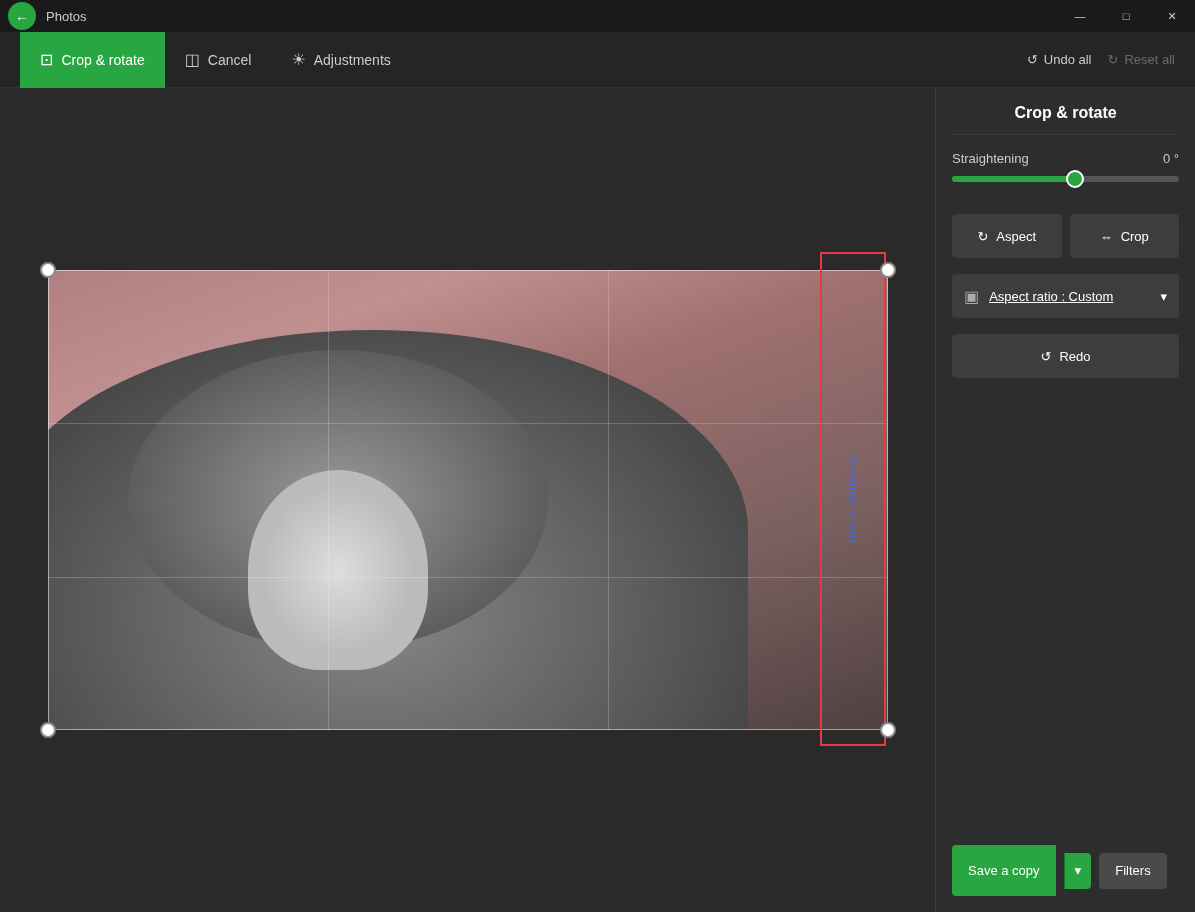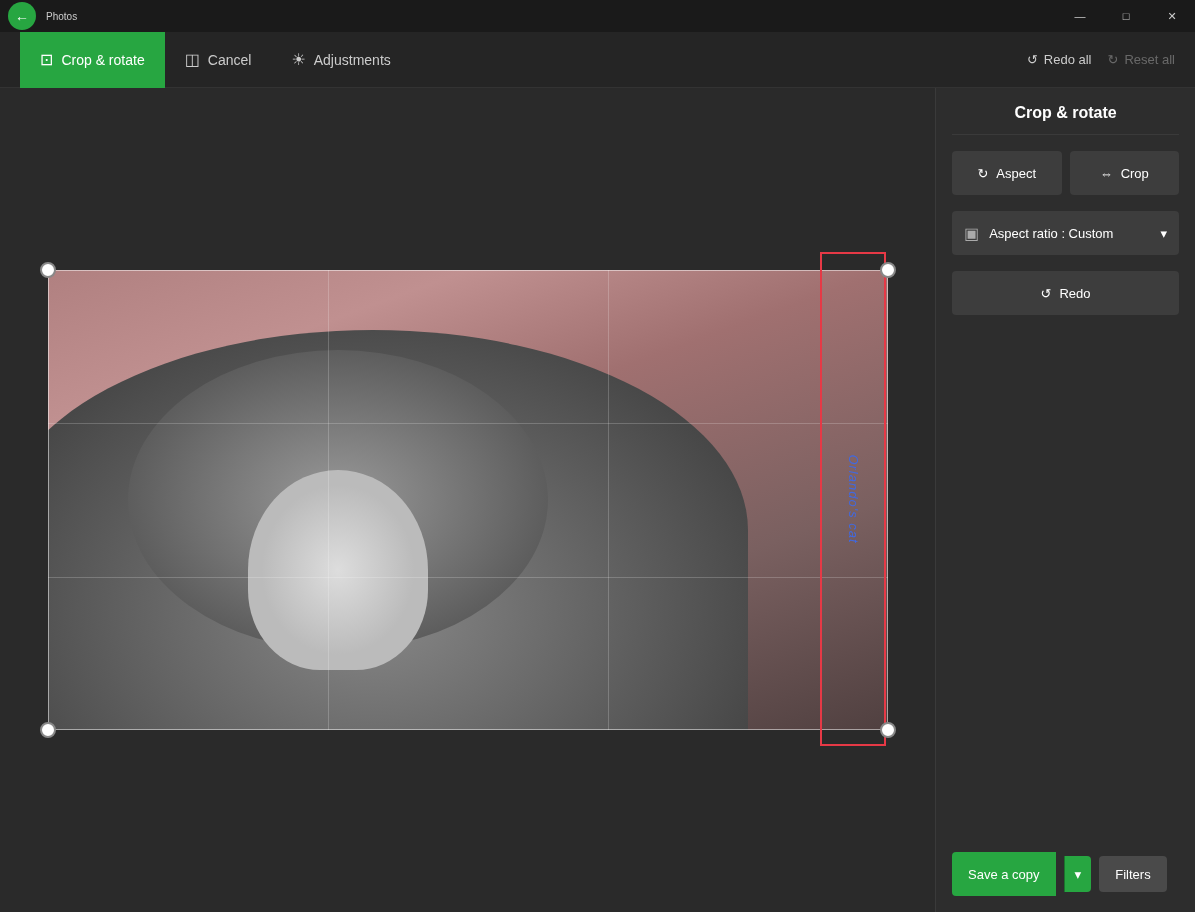--- a/index.html
+++ b/index.html
@@ -28,21 +28,21 @@
     }
     .back-btn {
       width: 28px; height: 28px;
       background: #27a641;
       border-radius: 50%;
       display: flex; align-items: center; justify-content: center;
       cursor: pointer;
       font-size: 14px;
     }
     .app-title {
-      font-size: 10px;
+      font-size: 13px;
       color: #ccc;
     }
     .titlebar-controls {
       display: flex;
     }
     .title-btn {
       width: 46px; height: 32px;
       display: flex; align-items: center; justify-content: center;
       cursor: pointer;
       font-size: 11px;
@@ -284,40 +284,40 @@
       border: none;
       border-radius: 4px;
       color: #fff;
       font-size: 13px;
       cursor: pointer;
       display: flex;
       align-items: center;
       padding: 0 12px;
       gap: 10px;
     }
-    .aspect-dropdown .label { flex: 1; }
+    .aspect-dropdown .label { flex: 1; text-decoration: underline; }
     .aspect-icon { font-size: 16px; color: #aaa; }
 
     
     .reset-btn {
       height: 44px;
       background: #3d3d3d;
       border: none;
       border-radius: 4px;
       color: #fff;
       font-size: 13px;
       cursor: pointer;
       display: flex;
       align-items: center;
       justify-content: center;
       gap: 8px;
       width: 100%;
     }
     .save-btn {
-      height: 44px;
+      height: 51px;
       background: #27a641;
       border: none;
       border-radius: 4px 0 0 4px;
       color: #fff;
       font-size: 13px;
       padding: 8px 16px;
       cursor: pointer;
       display: flex;
       align-items: center;
     }
@@ -423,21 +423,21 @@
     <span class="icon">◫</span>
     <span>Cancel</span>
   </button>
   <button class="tool-btn">
     <span class="icon">☀</span>
     <span>Adjustments</span>
   </button>
   <div class="toolbar-right">
     <button class="action-btn">
       <span>↺</span>
-      <span>Redo all</span>
+      <span>Undo all</span>
     </button>
     <button class="action-btn disabled">
       <span>↻</span>
       <span>Reset all</span>
     </button>
   </div>
 </div>
 
 <div class="main">
 
@@ -468,20 +468,30 @@
         <div class="handle tr"></div>
         <div class="handle bl"></div>
         <div class="handle br"></div>
       </div>
     </div>
   </div>
 
   <div class="panel">
     <div class="panel-title">Crop &amp; rotate</div>
 
+    <div>
+      <div class="section-label">
+        <span>Straightening</span>
+        <span class="value">0 °</span>
+      </div>
+      <div class="slider-container">
+        <div class="slider-fill-green"></div>
+        <div class="slider-thumb"></div>
+      </div>
+    </div>
 
     <div class="panel-btns">
       <button class="panel-btn">
         <span>↻</span>
         <span>Aspect</span>
       </button>
       <button class="panel-btn">
         <span>⇔</span>
         <span>Crop</span>
       </button>

